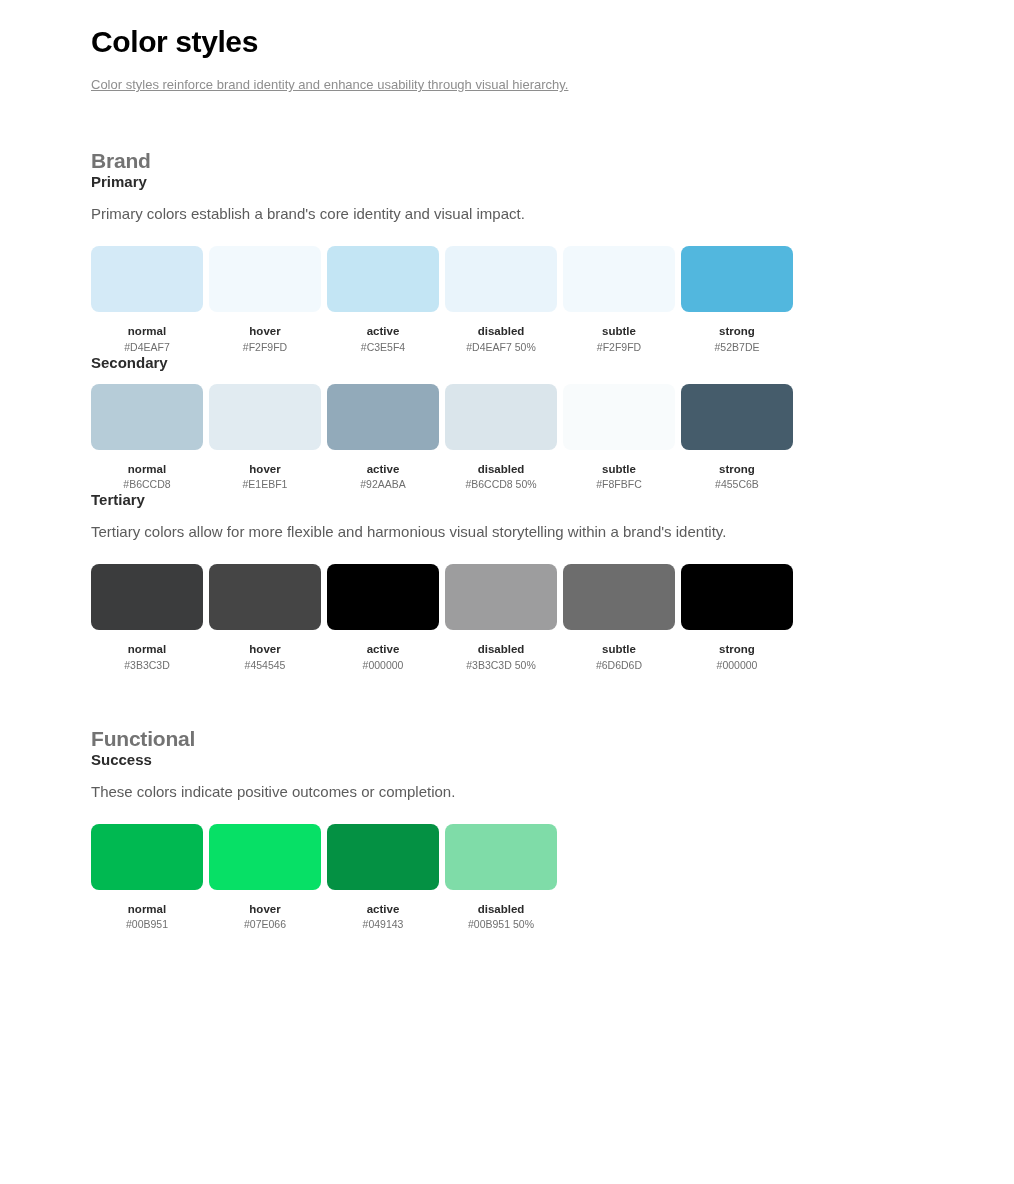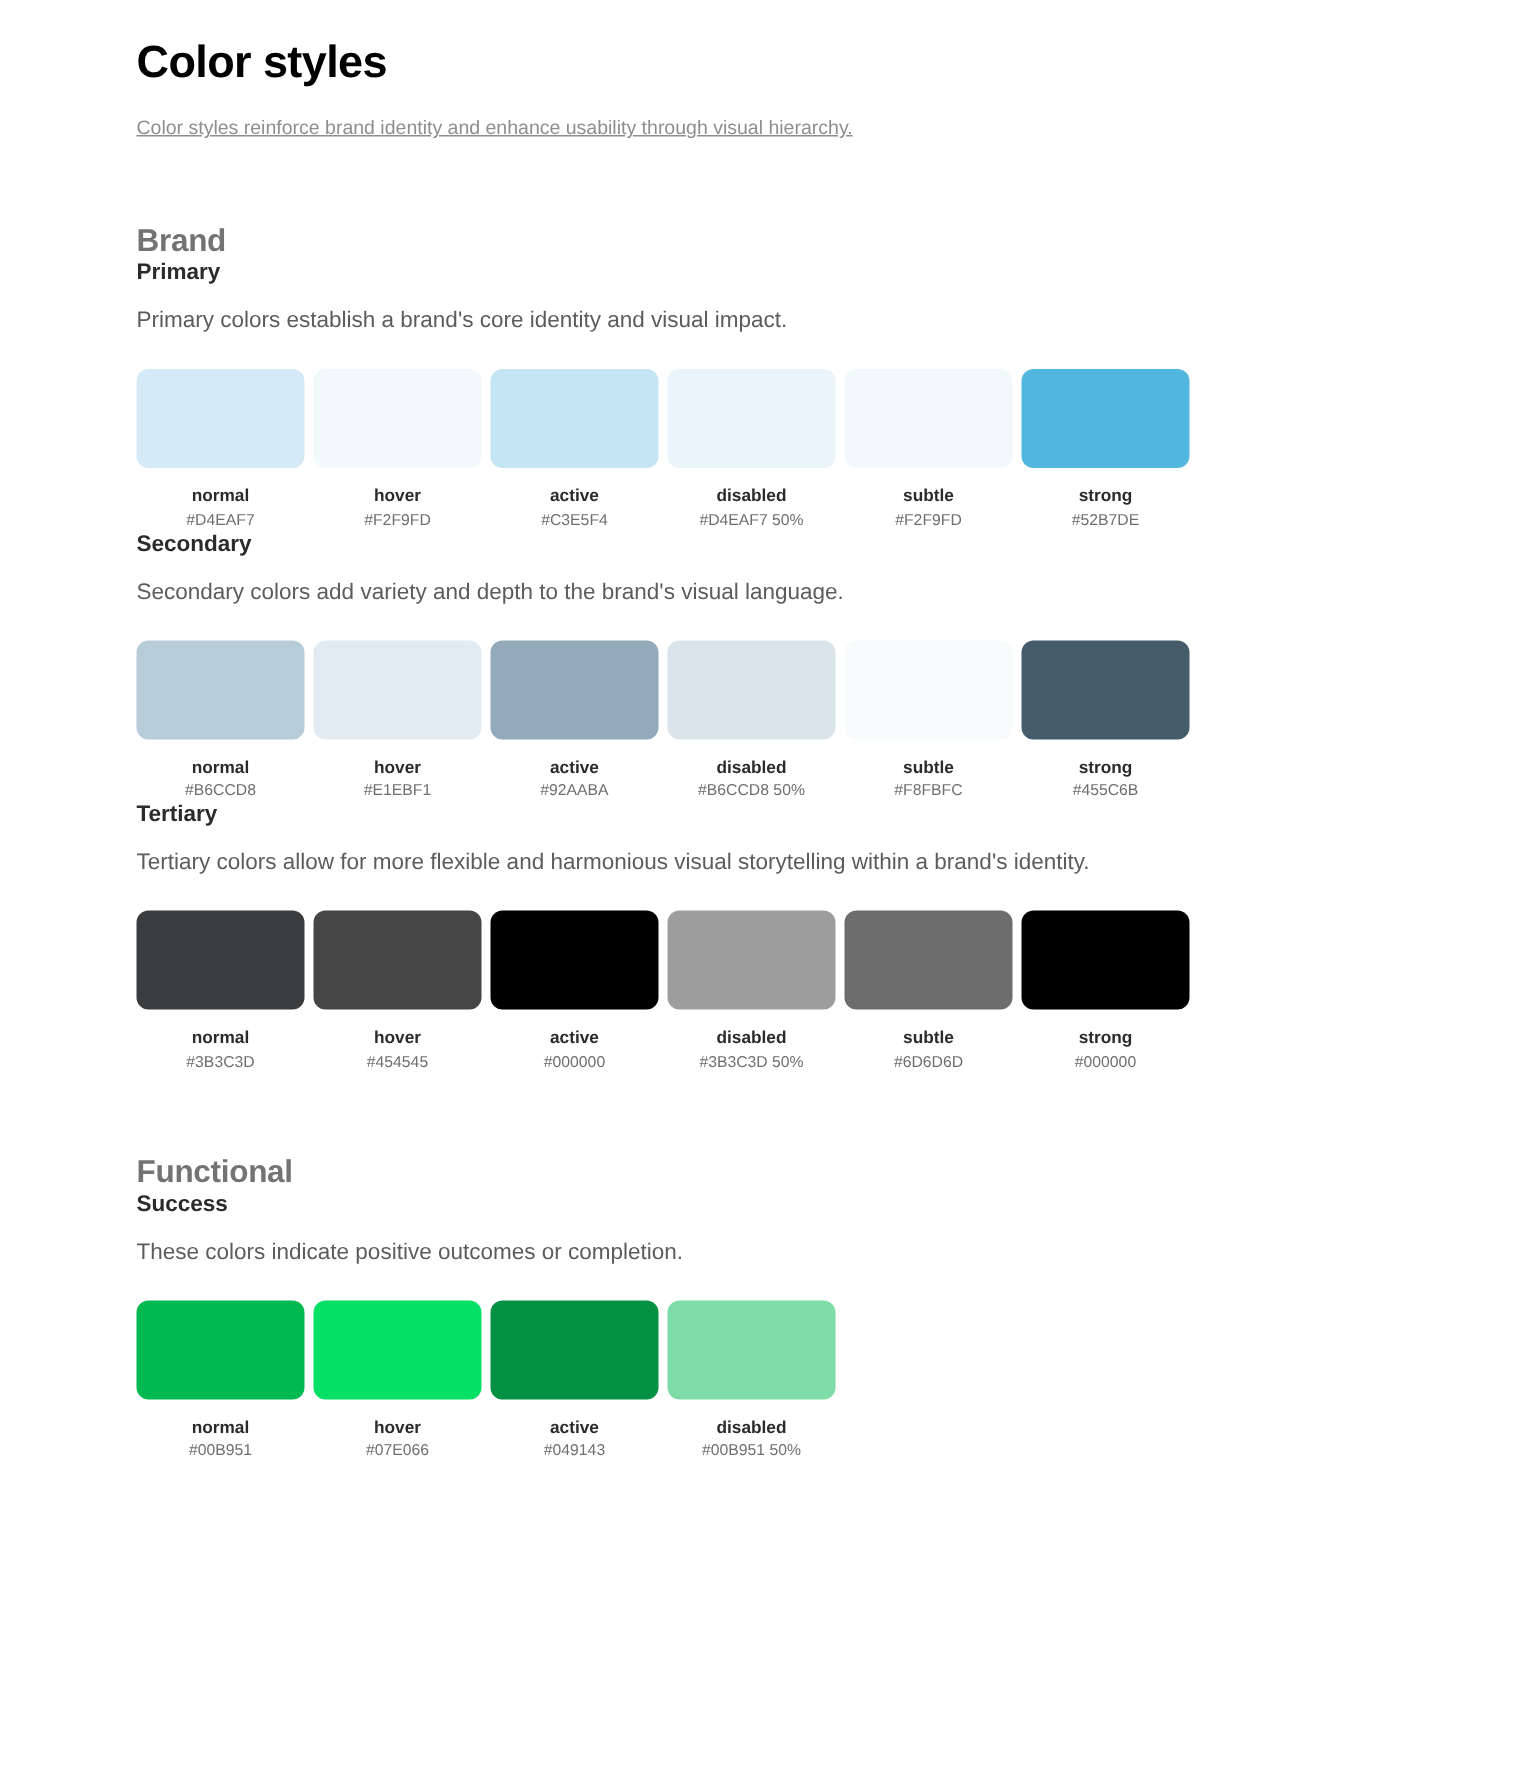--- a/index.html
+++ b/index.html
@@ -143,21 +143,20 @@
             </div>
             <div class="swatch-item">
               <div class="swatch-chip" style="background-color: rgb(82, 183, 222); opacity: 1;"></div>
               <div class="swatch-name">strong</div>
               <div class="swatch-hex">#52B7DE</div>
             </div>
           </div>
         </div>
         <div class="subsection">
           <h3 class="subsection-title">Secondary</h3>
-          <p class="subsection-desc">Secondary colors add variety and depth to the brand's visual language.</p>
           <div class="swatch-row">
             <div class="swatch-item">
               <div class="swatch-chip" style="background-color: rgb(182, 204, 216); opacity: 1;"></div>
               <div class="swatch-name">normal</div>
               <div class="swatch-hex">#B6CCD8</div>
             </div>
             <div class="swatch-item">
               <div class="swatch-chip" style="background-color: rgb(225, 235, 241); opacity: 1;"></div>
               <div class="swatch-name">hover</div>
               <div class="swatch-hex">#E1EBF1</div>

